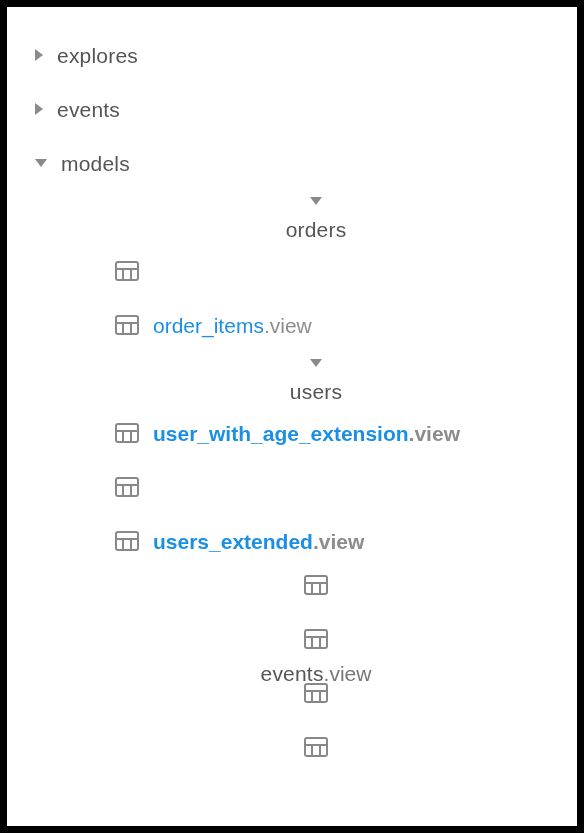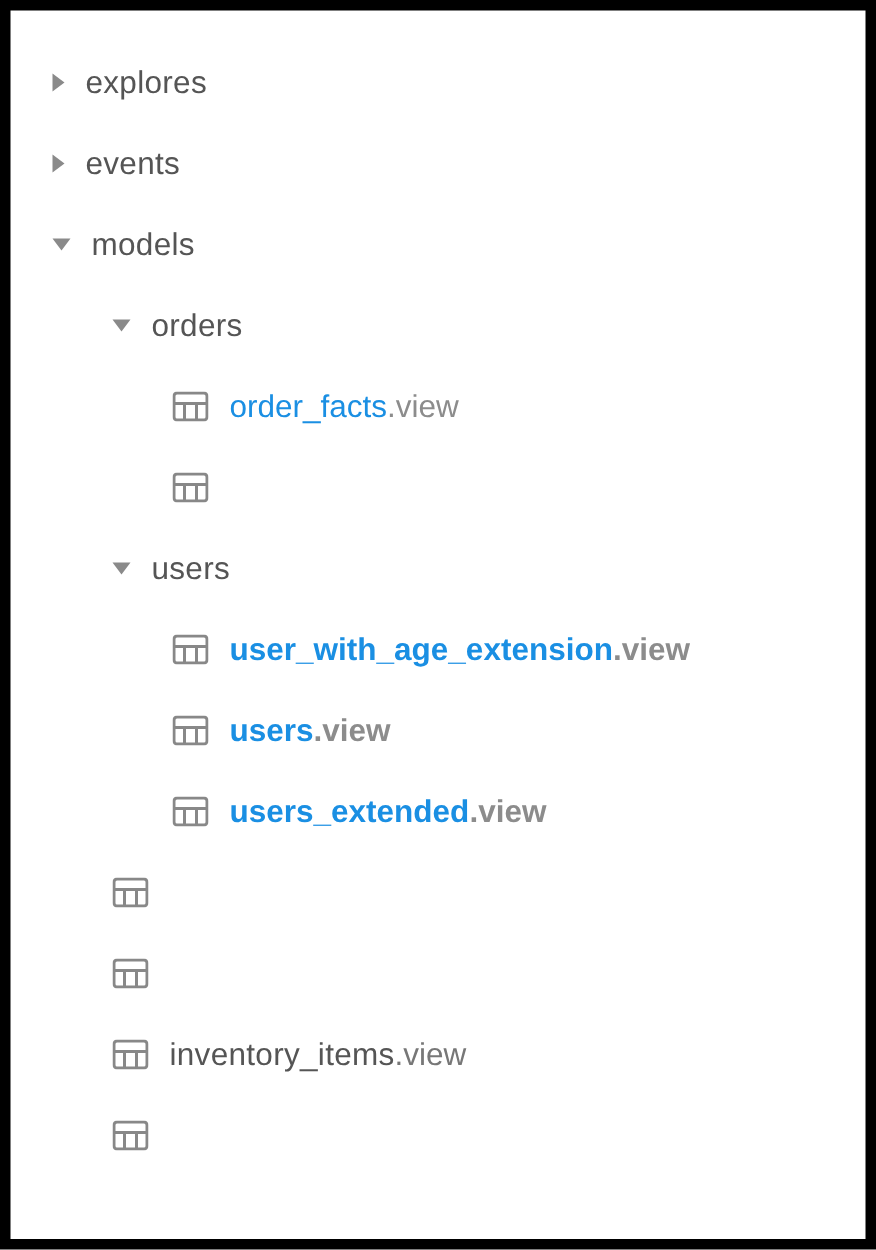--- a/index.html
+++ b/index.html
@@ -20,21 +20,21 @@
     .tree-row {
       display: flex;
       align-items: center;
       height: 40px;
       cursor: pointer;
       gap: 14px;
       line-height: 1;
       text-align: center;
     }
     .indent-0 { padding-left: 8px; }
-    .indent-1 { padding-left: 48px; }
+    .indent-1 { padding-left: 48px; flex-direction: column; }
     .indent-2 { padding-left: 88px; }
     .indent-3 { padding-left: 88px; font-weight: bold; }
     .spacer {
       height: 14px;
     }
     .arrow {
       width: 0;
       height: 0;
       flex-shrink: 0;
     }
@@ -92,33 +92,33 @@
   </div>
   <div class="spacer"></div>
 
     <div class="tree-row indent-2">
       <svg class="table-icon" width="24" height="20" viewBox="0 0 24 20">
       <rect x="1" y="1" width="22" height="18" rx="2" fill="none" stroke="#888" stroke-width="2"></rect>
       <line x1="1" y1="8" x2="23" y2="8" stroke="#888" stroke-width="2"></line>
       <line x1="8" y1="8" x2="8" y2="19" stroke="#888" stroke-width="2"></line>
       <line x1="16" y1="8" x2="16" y2="19" stroke="#888" stroke-width="2"></line>
     </svg>
+    </div>
+    <div class="spacer"></div>
+
+    <div class="tree-row indent-2">
+      <svg class="table-icon" width="24" height="20" viewBox="0 0 24 20">
+      <rect x="1" y="1" width="22" height="18" rx="2" fill="none" stroke="#888" stroke-width="2"></rect>
+      <line x1="1" y1="8" x2="23" y2="8" stroke="#888" stroke-width="2"></line>
+      <line x1="8" y1="8" x2="8" y2="19" stroke="#888" stroke-width="2"></line>
+      <line x1="16" y1="8" x2="16" y2="19" stroke="#888" stroke-width="2"></line>
+    </svg>
       <span>
-        <span class="label-link">order_facts</span><span class="label-ext-light">.view</span>
+        <span class="label-link">order_items</span><span class="label-ext-light">.view</span>
       </span>
-    </div>
-    <div class="spacer"></div>
-
-    <div class="tree-row indent-2">
-      <svg class="table-icon" width="24" height="20" viewBox="0 0 24 20">
-      <rect x="1" y="1" width="22" height="18" rx="2" fill="none" stroke="#888" stroke-width="2"></rect>
-      <line x1="1" y1="8" x2="23" y2="8" stroke="#888" stroke-width="2"></line>
-      <line x1="8" y1="8" x2="8" y2="19" stroke="#888" stroke-width="2"></line>
-      <line x1="16" y1="8" x2="16" y2="19" stroke="#888" stroke-width="2"></line>
-    </svg>
     </div>
     <div class="spacer"></div>
 
   <div class="tree-row indent-1">
     <span class="arrow arrow-down"></span>
     <span class="label">users</span>
   </div>
   <div class="spacer"></div>
 
     <div class="tree-row indent-3">
@@ -134,23 +134,20 @@
     </div>
     <div class="spacer"></div>
 
     <div class="tree-row indent-3">
       <svg class="table-icon" width="24" height="20" viewBox="0 0 24 20">
       <rect x="1" y="1" width="22" height="18" rx="2" fill="none" stroke="#888" stroke-width="2"></rect>
       <line x1="1" y1="8" x2="23" y2="8" stroke="#888" stroke-width="2"></line>
       <line x1="8" y1="8" x2="8" y2="19" stroke="#888" stroke-width="2"></line>
       <line x1="16" y1="8" x2="16" y2="19" stroke="#888" stroke-width="2"></line>
     </svg>
-      <span>
-        <span class="label-link">users</span><span class="label-ext-light">.view</span>
-      </span>
     </div>
     <div class="spacer"></div>
 
     <div class="tree-row indent-3">
       <svg class="table-icon" width="24" height="20" viewBox="0 0 24 20">
       <rect x="1" y="1" width="22" height="18" rx="2" fill="none" stroke="#888" stroke-width="2"></rect>
       <line x1="1" y1="8" x2="23" y2="8" stroke="#888" stroke-width="2"></line>
       <line x1="8" y1="8" x2="8" y2="19" stroke="#888" stroke-width="2"></line>
       <line x1="16" y1="8" x2="16" y2="19" stroke="#888" stroke-width="2"></line>
     </svg>
@@ -170,36 +167,36 @@
   </div>
   <div class="spacer"></div>
 
   <div class="tree-row indent-1">
     <svg class="table-icon" width="24" height="20" viewBox="0 0 24 20">
       <rect x="1" y="1" width="22" height="18" rx="2" fill="none" stroke="#888" stroke-width="2"></rect>
       <line x1="1" y1="8" x2="23" y2="8" stroke="#888" stroke-width="2"></line>
       <line x1="8" y1="8" x2="8" y2="19" stroke="#888" stroke-width="2"></line>
       <line x1="16" y1="8" x2="16" y2="19" stroke="#888" stroke-width="2"></line>
     </svg>
-  </div>
-  <div class="spacer"></div>
-
-  <div class="tree-row indent-1">
-    <svg class="table-icon" width="24" height="20" viewBox="0 0 24 20">
-      <rect x="1" y="1" width="22" height="18" rx="2" fill="none" stroke="#888" stroke-width="2"></rect>
-      <line x1="1" y1="8" x2="23" y2="8" stroke="#888" stroke-width="2"></line>
-      <line x1="8" y1="8" x2="8" y2="19" stroke="#888" stroke-width="2"></line>
-      <line x1="16" y1="8" x2="16" y2="19" stroke="#888" stroke-width="2"></line>
-    </svg>
     <span>
-      <span class="label">inventory_items</span><span class="label-ext">.view</span>
+      <span class="label">events</span><span class="label-ext">.view</span>
     </span>
   </div>
   <div class="spacer"></div>
 
   <div class="tree-row indent-1">
     <svg class="table-icon" width="24" height="20" viewBox="0 0 24 20">
       <rect x="1" y="1" width="22" height="18" rx="2" fill="none" stroke="#888" stroke-width="2"></rect>
       <line x1="1" y1="8" x2="23" y2="8" stroke="#888" stroke-width="2"></line>
       <line x1="8" y1="8" x2="8" y2="19" stroke="#888" stroke-width="2"></line>
       <line x1="16" y1="8" x2="16" y2="19" stroke="#888" stroke-width="2"></line>
     </svg>
   </div>
+  <div class="spacer"></div>
+
+  <div class="tree-row indent-1">
+    <svg class="table-icon" width="24" height="20" viewBox="0 0 24 20">
+      <rect x="1" y="1" width="22" height="18" rx="2" fill="none" stroke="#888" stroke-width="2"></rect>
+      <line x1="1" y1="8" x2="23" y2="8" stroke="#888" stroke-width="2"></line>
+      <line x1="8" y1="8" x2="8" y2="19" stroke="#888" stroke-width="2"></line>
+      <line x1="16" y1="8" x2="16" y2="19" stroke="#888" stroke-width="2"></line>
+    </svg>
+  </div>
 
 </body></html>

